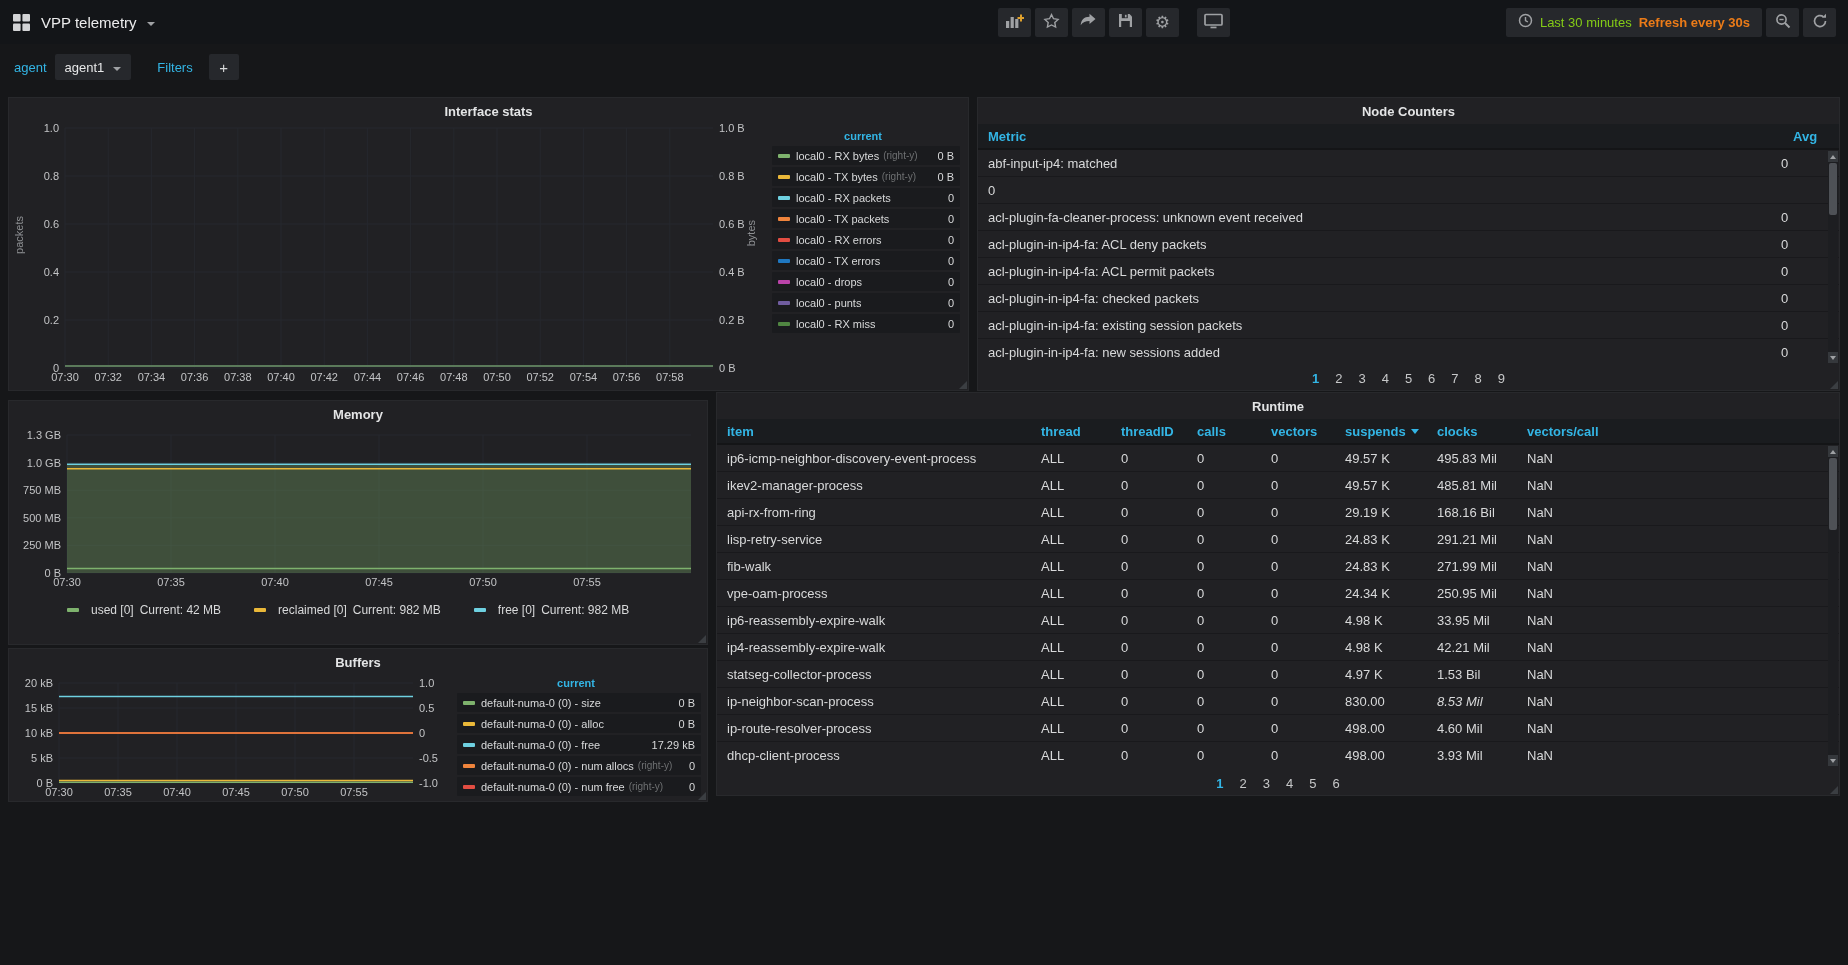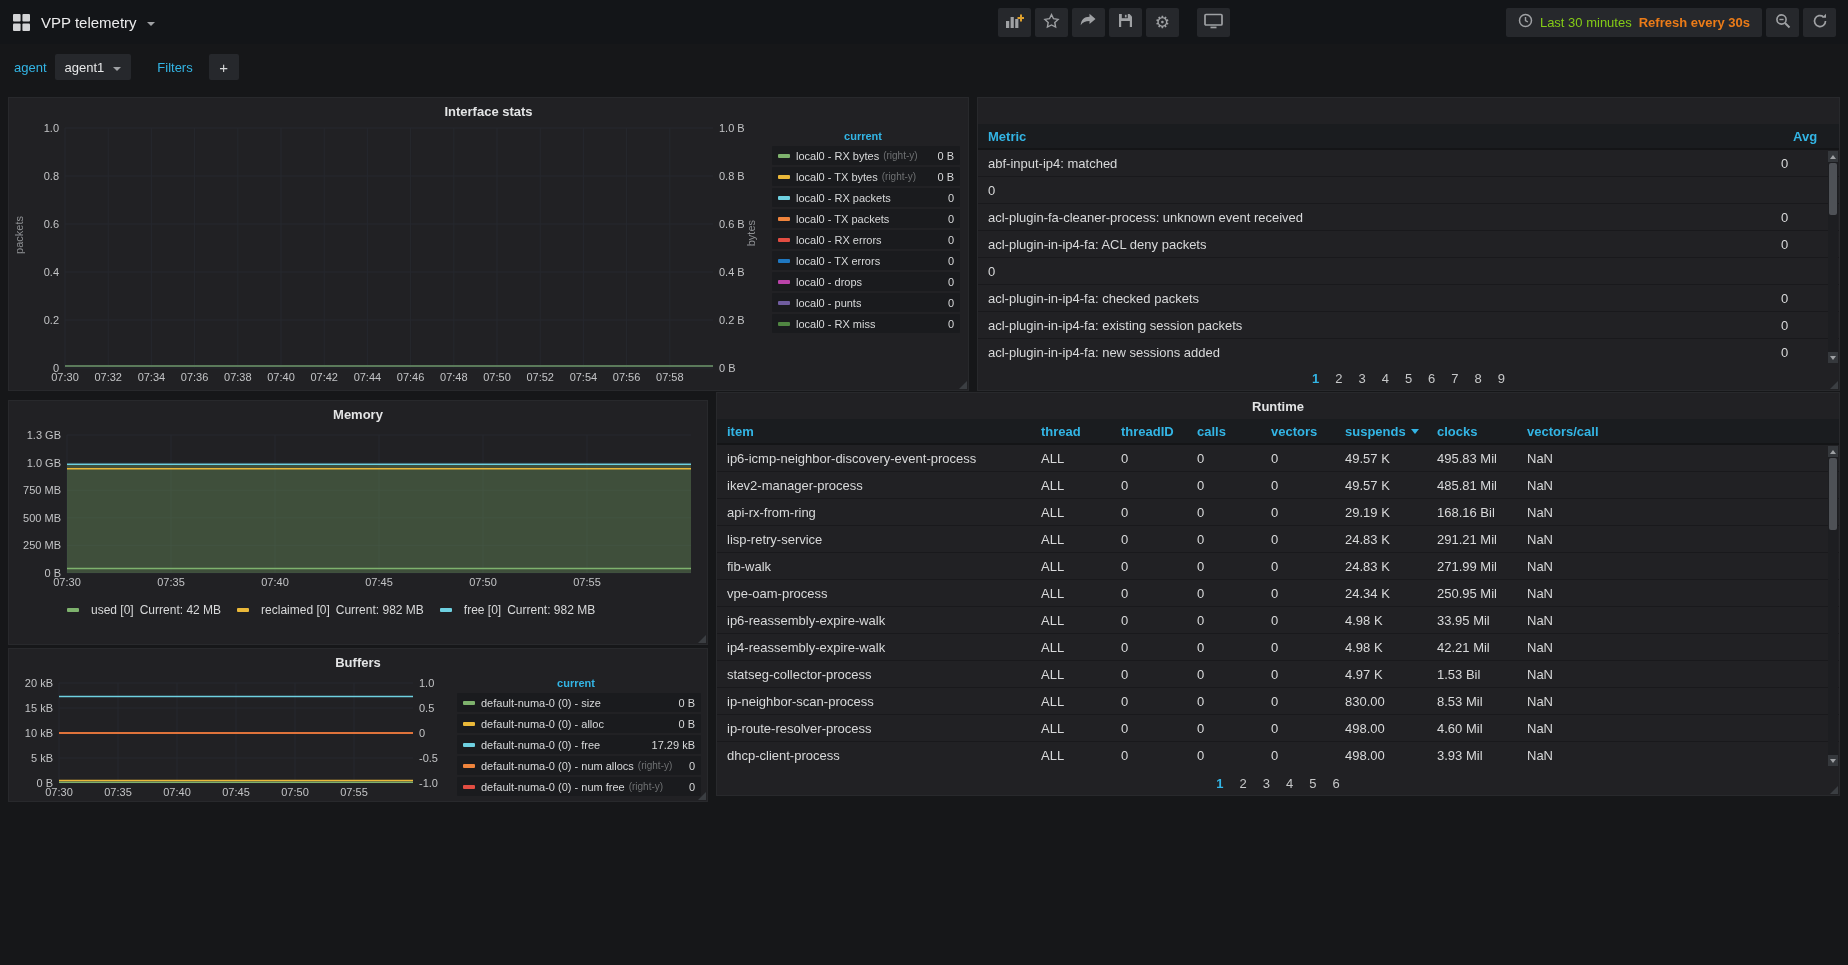--- a/index.html
+++ b/index.html
@@ -44,21 +44,21 @@
 .rot{position:absolute;writing-mode:vertical-rl;transform:rotate(180deg);font-size:11px;color:#8e9093}
 
 
 .legend-col{position:absolute;font-size:11px}
 .legend-current{color:#33b5e5;font-weight:bold;text-align:center;padding:0 6px 4px 0}
 .legend-row{display:flex;align-items:center;height:19px;margin-bottom:2px;padding:0 6px;background:#1a1b1e;cursor:pointer;border-radius:1px}
 .legend-icon{width:12px;height:4px;border-radius:1px;margin-right:6px;flex:none}
 .legend-label{color:#d8d9da;white-space:nowrap;overflow:hidden;text-overflow:ellipsis}
 .legend-note{color:#6e7072;margin-left:4px;font-size:10px;flex:none}
 .legend-value{margin-left:auto;color:#d8d9da;padding-left:8px;flex:none}
-.mem-legend{position:absolute;display:flex;align-items:center;gap:16px;font-size:12px}
+.mem-legend{position:absolute;display:flex;align-items:center;gap:33px;font-size:12px}
 .mem-item{display:flex;align-items:center;gap:6px;cursor:pointer}
 .mem-value{color:#d8d9da}
 
 
 .thead{display:flex;align-items:center;height:26px;background:#1a1c1f;border-bottom:2px solid #141517;font-size:13px;font-weight:bold;color:#33b5e5}
 .hcell{padding:0 10px;white-space:nowrap;cursor:pointer;display:flex;align-items:center;gap:5px;overflow:hidden}
 .sort-caret{width:0;height:0;border-left:4px solid transparent;border-right:4px solid transparent;border-top:5px solid #33b5e5}
 .tbody{position:absolute;left:0;right:0;overflow:hidden}
 .trow{display:flex;align-items:center;height:27px;border-bottom:1px solid #19191c;font-size:13px;color:#d8d9da;padding-right:12px}
 .tcell{padding:0 10px;white-space:nowrap;overflow:hidden;text-overflow:ellipsis}
@@ -256,20 +256,21 @@
             <span class="legend-icon" style="background: rgb(80, 134, 66);"></span>
             <span class="legend-label">local0 - RX miss</span>
             <span class="legend-value">0</span>
           </div>
         </div>
     </div>
     <span class="resize-handle"></span>
   </section>
 
   <section class="panel" style="left:977px;top:7px;width:863px;height:294px">
+    <div class="panel-title">Node Counters</div>
     <div class="panel-body">
       <div class="thead" id="nc-head">
           <div class="hcell" style="flex: 1 1 0%;">
             <span>Metric</span>
           </div>
           <div class="hcell" style="width: 56px;">
             <span>Avg</span>
           </div>
         </div>
       <div class="tbody" id="nc-body" style="top:26px;bottom:26px">
@@ -287,20 +288,21 @@
           </div>
           <div class="trow">
             <div class="tcell" style="flex: 1 1 0%;">acl-plugin-fa-cleaner-process: unknown event received</div>
             <div class="tcell" style="width: 56px;">0</div>
           </div>
           <div class="trow">
             <div class="tcell" style="flex: 1 1 0%;">acl-plugin-in-ip4-fa: ACL deny packets</div>
             <div class="tcell" style="width: 56px;">0</div>
           </div>
           <div class="trow">
+            <div class="tcell" style="flex: 1 1 0%;">acl-plugin-in-ip4-fa: ACL permit packets</div>
             <div class="tcell" style="width: 56px;">0</div>
           </div>
           <div class="trow">
             <div class="tcell" style="flex: 1 1 0%;">acl-plugin-in-ip4-fa: checked packets</div>
             <div class="tcell" style="width: 56px;">0</div>
           </div>
           <div class="trow">
             <div class="tcell" style="flex: 1 1 0%;">acl-plugin-in-ip4-fa: existing session packets</div>
             <div class="tcell" style="width: 56px;">0</div>
           </div>
@@ -547,21 +549,21 @@
             <div class="tcell" style="width: 90px;">1.53 Bil</div>
             <div class="tcell" style="flex: 1 1 0%;">NaN</div>
           </div>
           <div class="trow">
             <div class="tcell" style="width: 314px;">ip-neighbor-scan-process</div>
             <div class="tcell" style="width: 80px;">ALL</div>
             <div class="tcell" style="width: 76px;">0</div>
             <div class="tcell" style="width: 74px;">0</div>
             <div class="tcell" style="width: 74px;">0</div>
             <div class="tcell" style="width: 92px;">830.00</div>
-            <div class="tcell" style="width: 90px;">8.53 Mil</div>
+            <div class="tcell" style="width: 90px; font-style: italic;">8.53 Mil</div>
             <div class="tcell" style="flex: 1 1 0%;">NaN</div>
           </div>
           <div class="trow">
             <div class="tcell" style="width: 314px;">ip-route-resolver-process</div>
             <div class="tcell" style="width: 80px;">ALL</div>
             <div class="tcell" style="width: 76px;">0</div>
             <div class="tcell" style="width: 74px;">0</div>
             <div class="tcell" style="width: 74px;">0</div>
             <div class="tcell" style="width: 92px;">498.00</div>
             <div class="tcell" style="width: 90px;">4.60 Mil</div>

